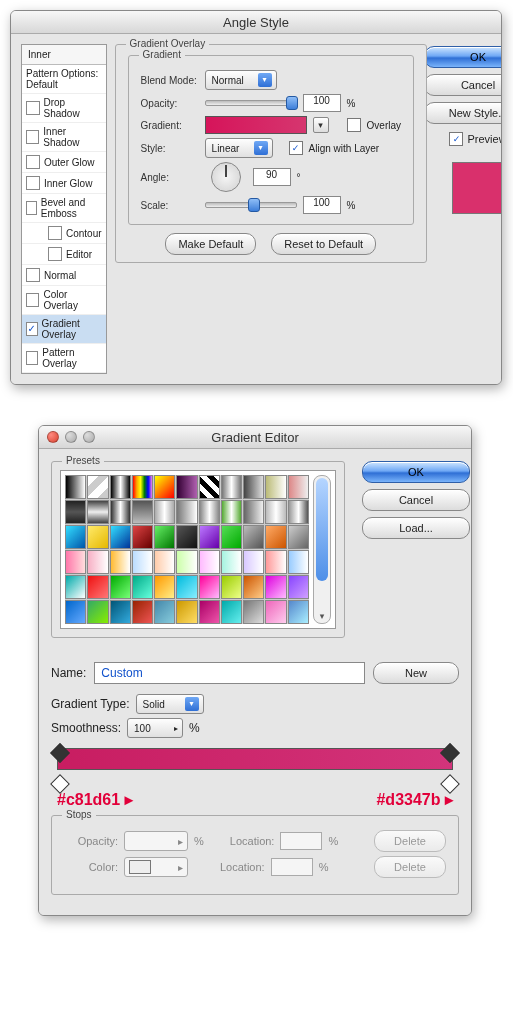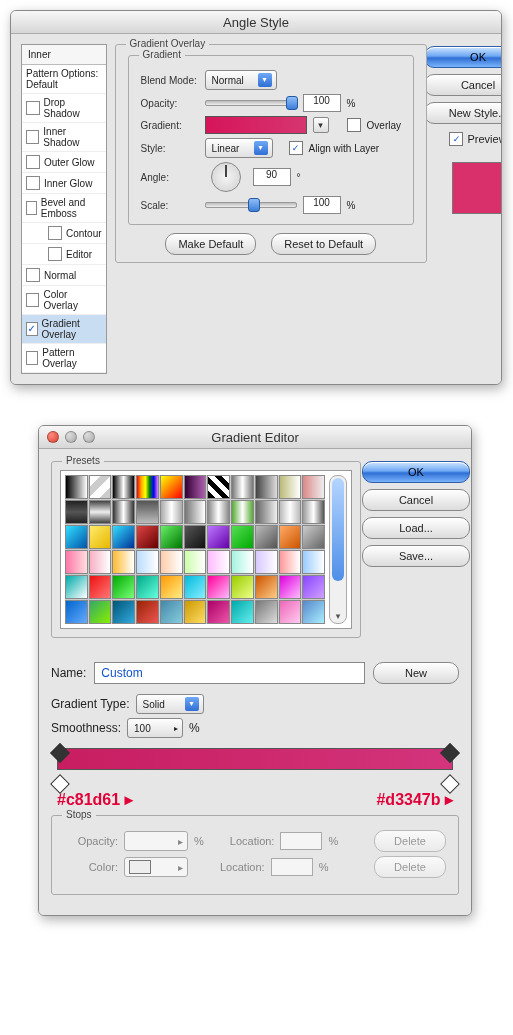--- a/index.html
+++ b/index.html
@@ -235,21 +235,21 @@
     width:50px;height:50px;
     border:1px solid #777;
     margin-top:10px;
   }
 
   
   .ge-body {
     padding: 12px;
     background: #e6e6e6;
   }
-  .ge-top { display:flex; gap:12px; }
+  .ge-top { display:flex; gap:28px; }
   .presets-box { flex:1; }
   .presets-grid-wrap {
     display:flex;
     border:1px solid #999;
     background:#fff;
     padding:4px;
   }
   .presets-grid {
     flex:1;
     display:grid;
@@ -589,21 +589,20 @@
               <div class="scroll-thumb"></div>
               <div class="scroll-arrow">▾</div>
             </div>
           </div>
         </div>
       </div>
       <div class="ge-right">
         <span class="aqua-btn primary">OK</span>
         <span class="aqua-btn">Cancel</span>
         <span class="aqua-btn">Load...</span>
-        <span class="aqua-btn">Save...</span>
       </div>
     </div>
 
     <div class="name-row">
       <span style="font-size:12px">Name:</span>
       <input type="text" value="Custom" style="">
       <span class="aqua-btn" style="width:60px">New</span>
     </div>
 
     <div class="form-row" style="font-size:12px">

